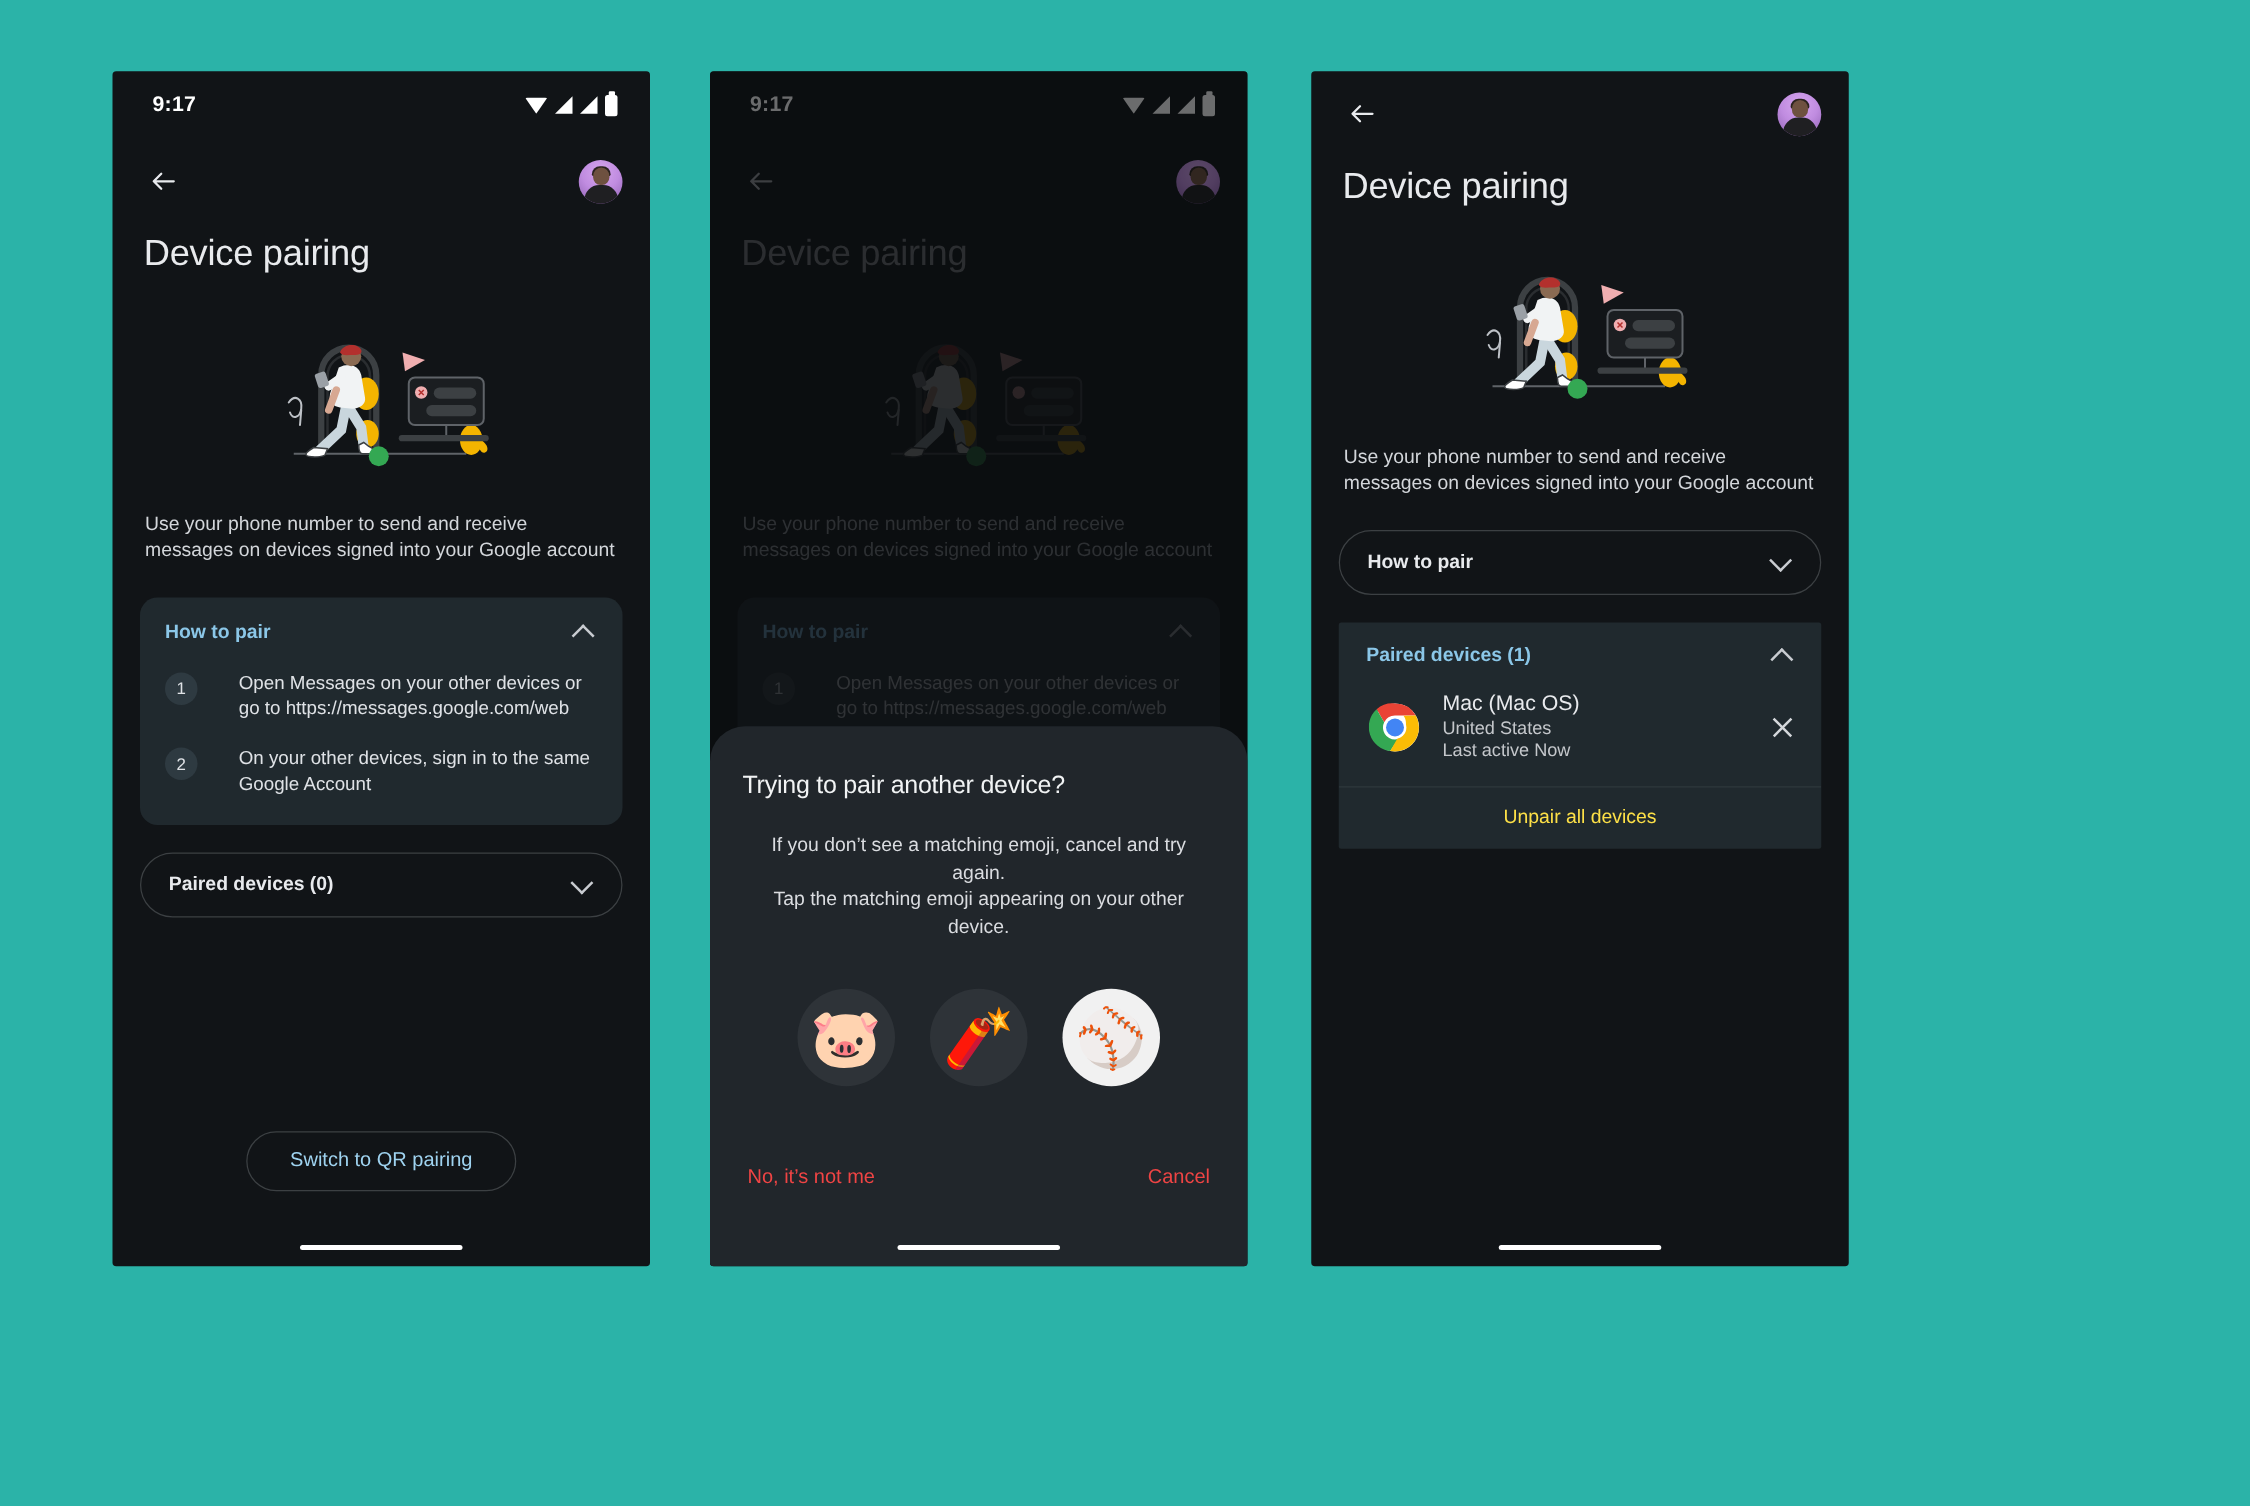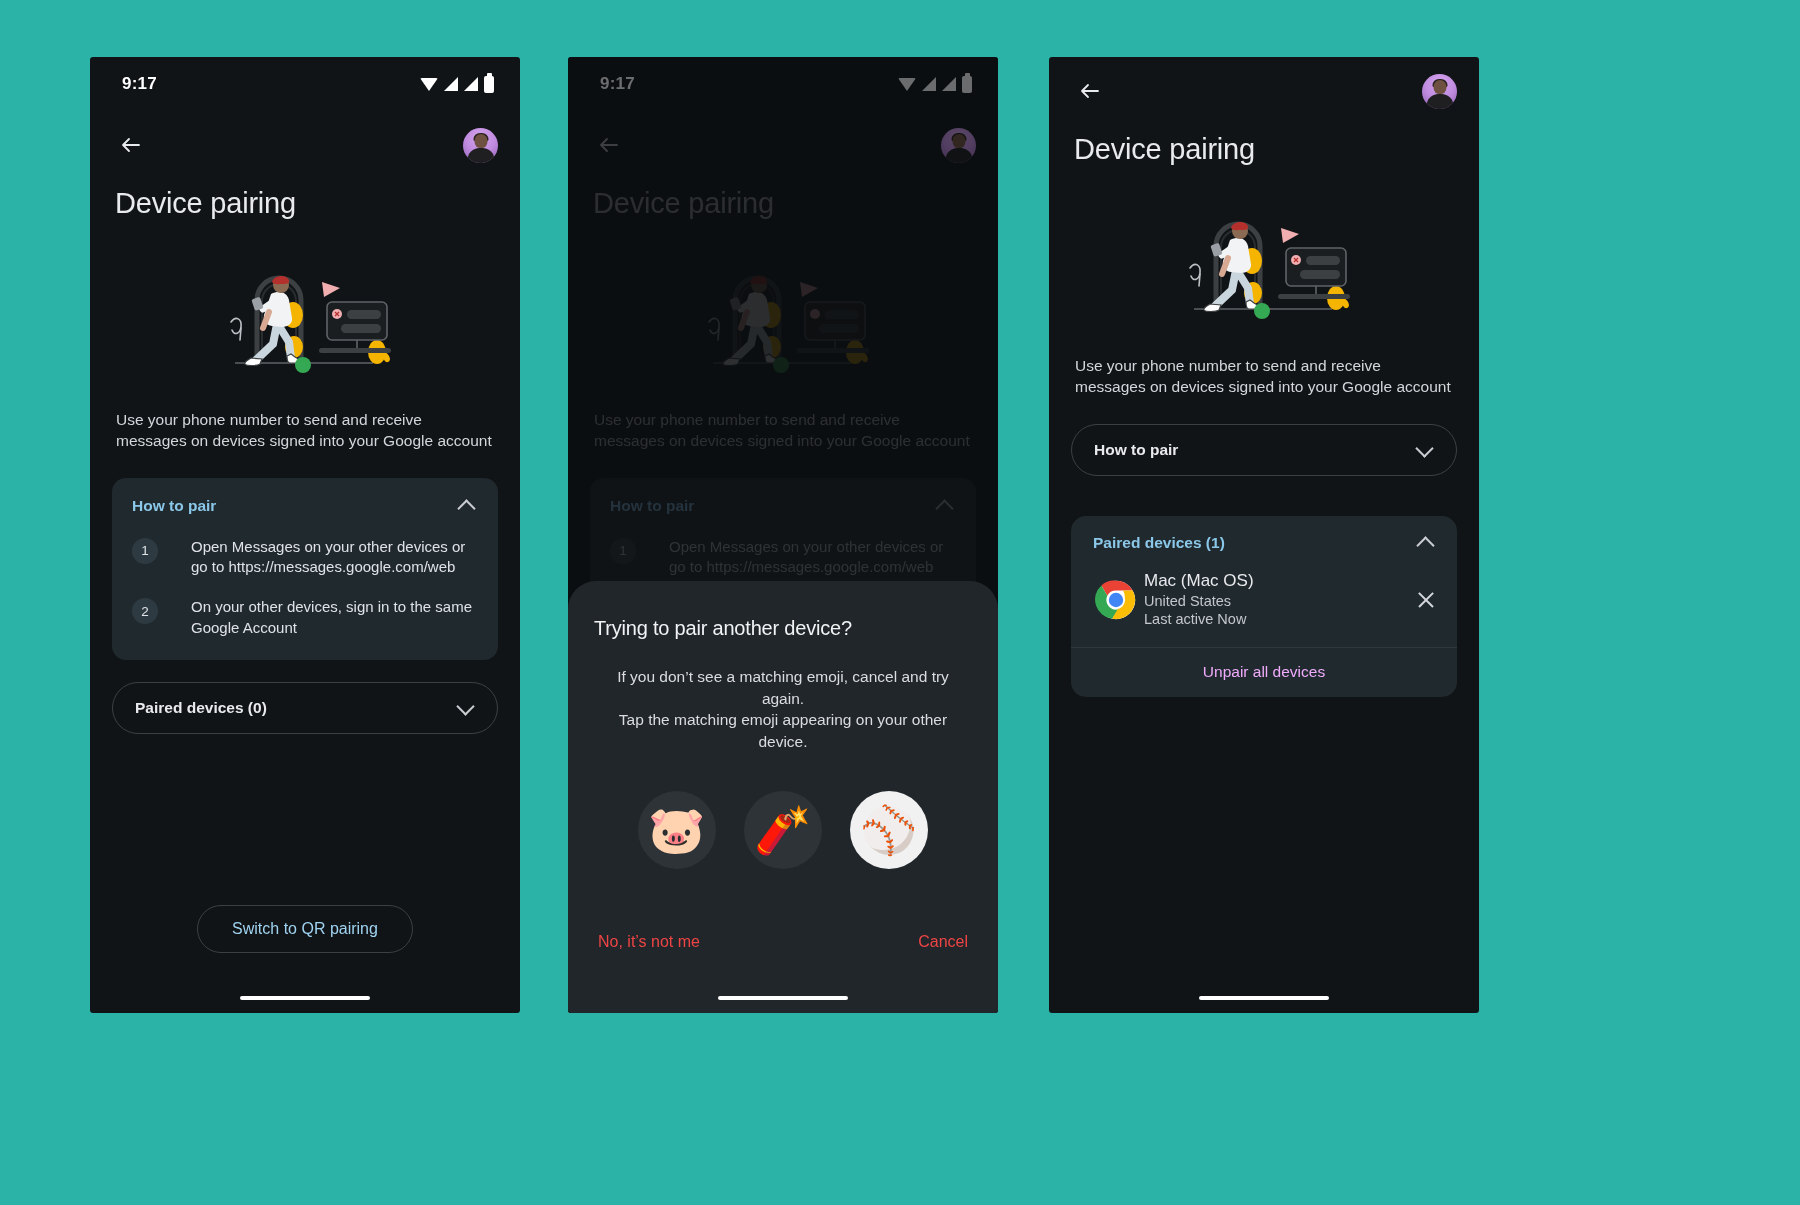--- a/index.html
+++ b/index.html
@@ -213,36 +213,36 @@
   }
   .card-outline-label {
     color: #e8eaed;
     font-size: 15.5px;
     font-weight: bold;
   }
 
   
   .card-paired {
     background: #20292e;
-    border-radius: 15px;
-    margin-top: 40px;
+    border-radius: 2px;
+    margin-top: 22px;
     overflow: hidden;
   }
   .card-paired-head {
     display: flex; align-items: center; justify-content: space-between;
     padding: 16px 20px 10px 22px;
     cursor: pointer;
   }
   .card-paired-head .t {
     color: #8bc7e8; font-size: 15.5px; font-weight: bold;
   }
   .device-row {
     display: flex;
     align-items: center;
-    gap: 7px;
+    gap: 17px;
     padding: 6px 16px 18px 24px;
   }
   .chrome-icon { width: 42px; height: 42px; flex: 0 0 42px; }
   .device-info { flex: 1 1 auto; }
   .device-name { color: #e8eaed; font-size: 17px; line-height: 1.28; }
   .device-meta { color: #c4c7cb; font-size: 14.5px; line-height: 1.3; }
   .device-close {
     width: 30px; height: 30px; flex: 0 0 30px;
     position: relative; cursor: pointer;
   }
@@ -252,21 +252,21 @@
     width: 20px; height: 1.8px; background: #d5d8dc;
   }
   .device-close::before { transform: rotate(45deg); }
   .device-close::after  { transform: rotate(-45deg); }
   .unpair-row {
     border-top: 1px solid #2e383d;
     text-align: center;
     padding: 15px 0 16px 0;
     cursor: pointer;
   }
-  .unpair-row span { color: #f0abfc; font-size: 15.5px; }
+  .unpair-row span { color: #fde047; font-size: 15.5px; }
 
   
   .qr-btn-wrap {
     position: absolute;
     left: 0; right: 0;
     bottom: 60px;
     display: flex;
     justify-content: center;
   }
   .qr-btn {

